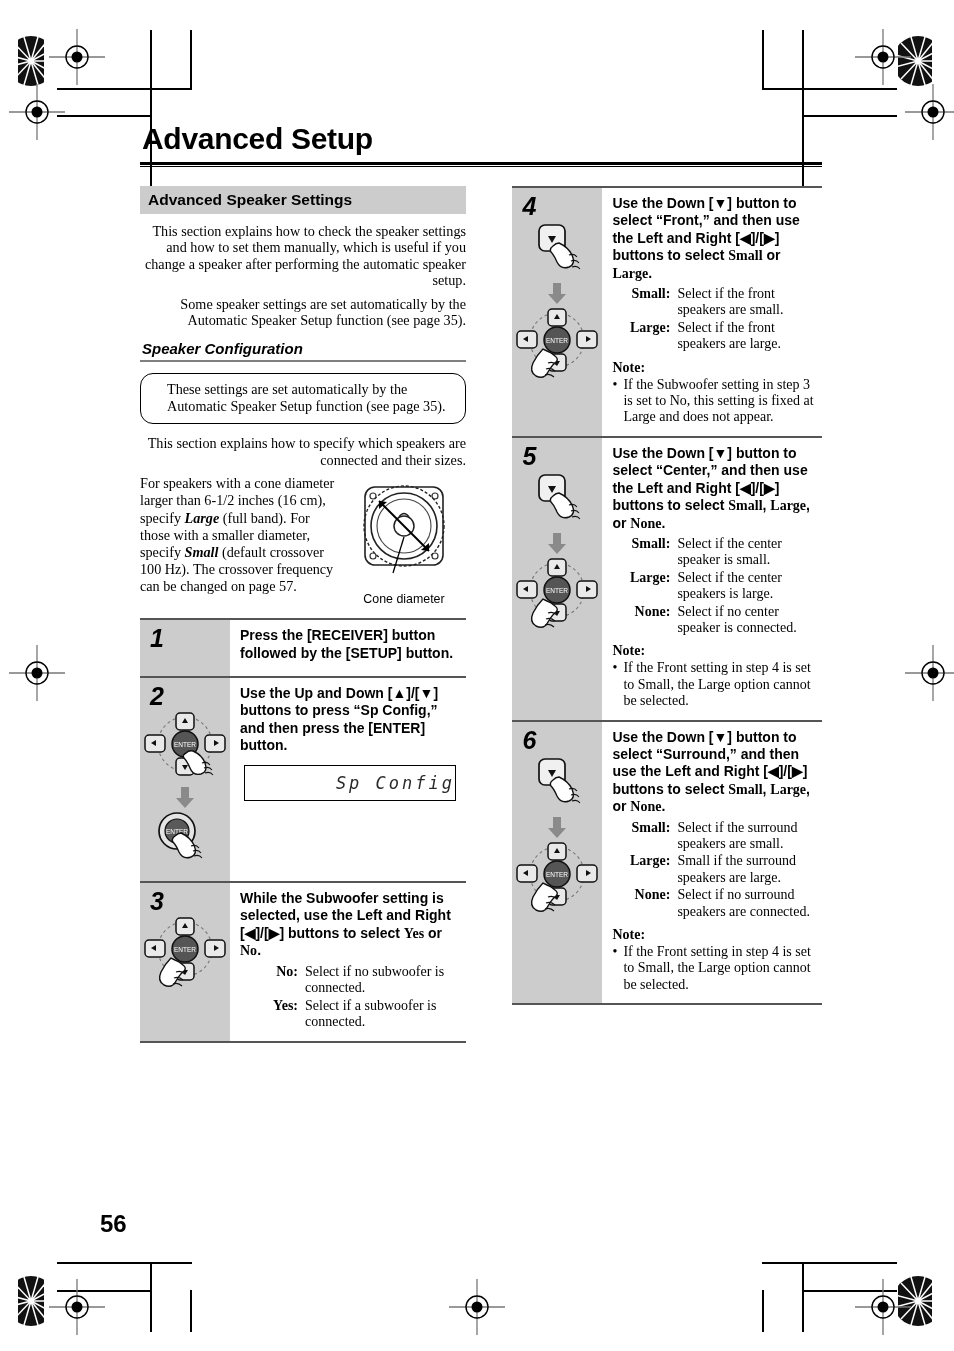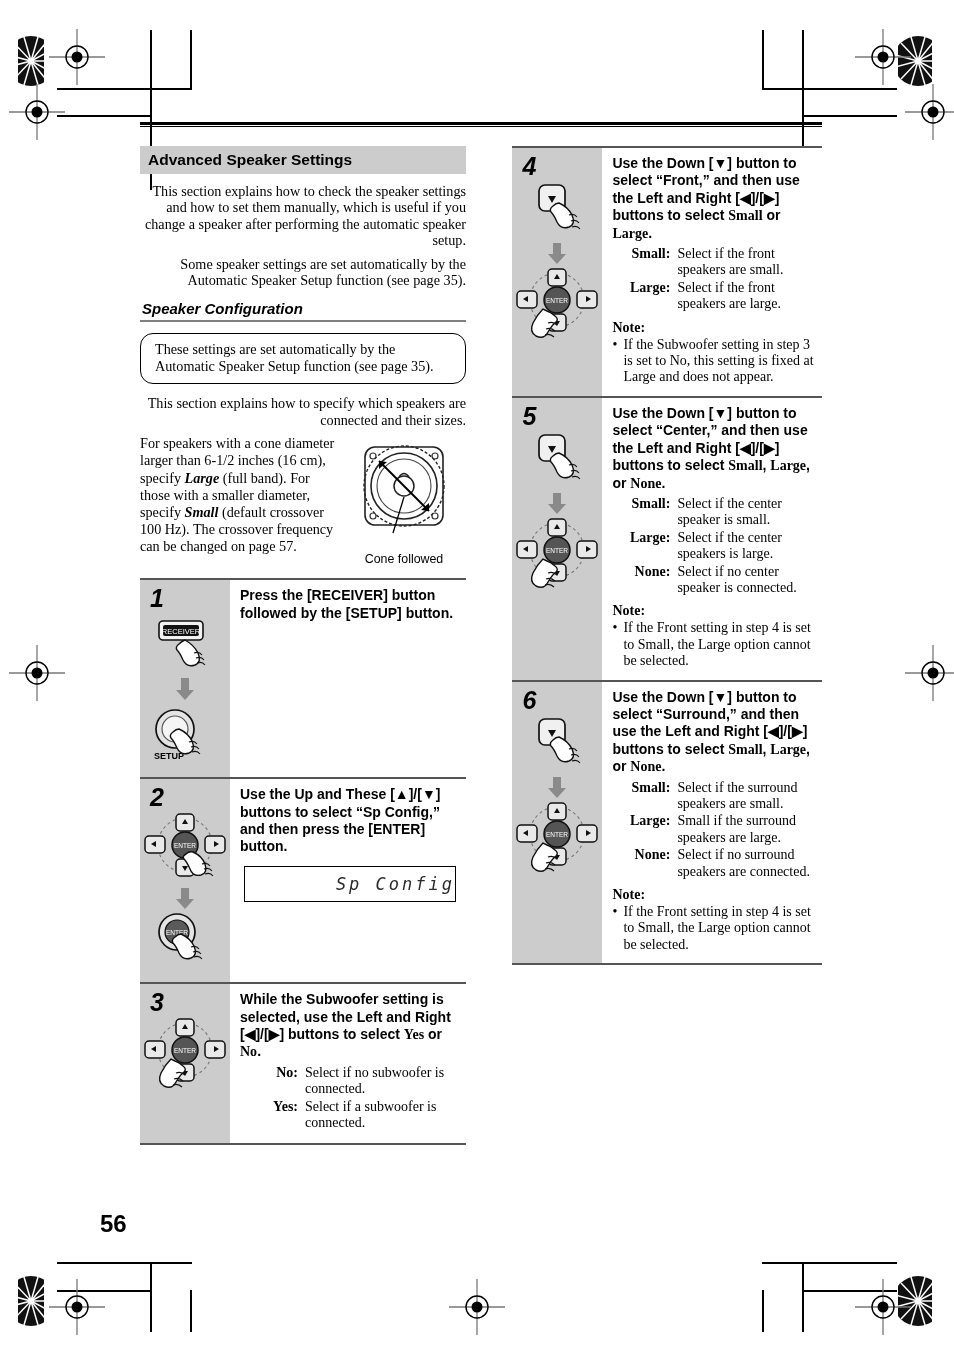--- a/index.html
+++ b/index.html
@@ -50,21 +50,21 @@
 
   .subhead{
     font-family:"Liberation Sans", sans-serif;
     font-style:italic;font-weight:bold;font-size:15px;
     margin:12px 0 3px 2px;
   }
   .subhead-rule{height:2px;background:#808080;margin-bottom:11px;}
 
   .callout{
     border:1.2px solid #000;border-radius:13px;
-    padding:7px 11px 8px 14px;font-size:14.2px;line-height:17px;
+    padding:7px 11px 8px 26px;font-size:14.2px;line-height:17px;
     margin-bottom:11px;
   }
 
   
   .cone-wrap{display:flex;align-items:flex-start;gap:6px;}
   .cone-text{width:196px;font-size:14.2px;line-height:17.2px;}
   .cone-fig{width:124px;text-align:center;padding-top:6px;}
   .cone-caption{font-family:"Liberation Sans",sans-serif;font-size:12.4px;margin-top:2px;}
 
   
@@ -330,20 +330,21 @@
     <svg width="60" height="60" viewBox="0 0 60 60" style="margin:-15px 0 0 -15px">
       <line x1="30" y1="2" x2="30" y2="58" stroke="#777" stroke-width="1.3"></line>
       <line x1="2" y1="30" x2="58" y2="30" stroke="#777" stroke-width="1.3"></line>
       <circle cx="30" cy="30" r="11" fill="none" stroke="#000" stroke-width="1.4"></circle>
       <circle cx="30" cy="30" r="5.5" fill="#000"></circle>
     </svg>
   </div>
 
   <div class="content">
 
+    <h1 class="page-title">Advanced Setup</h1>
     <div class="title-rule"></div>
     <div class="title-rule2"></div>
 
     <div class="cols">
 
       <div class="col-left">
 
         <div class="section-band">Advanced Speaker Settings</div>
 
         <p class="body">This section explains how to check the speaker settings and how to set them manually, which is useful if you change a speaker after performing the automatic speaker setup.</p>
@@ -370,48 +371,29 @@
               <path d="M50 36 q5 -7 10 0" fill="none" stroke="#222" stroke-width="1.3"></path>
               <circle cx="24" cy="15" r="3" fill="none" stroke="#333" stroke-width="1.2"></circle>
               <circle cx="86" cy="15" r="3" fill="none" stroke="#333" stroke-width="1.2"></circle>
               <circle cx="24" cy="75" r="3" fill="none" stroke="#333" stroke-width="1.2"></circle>
               <circle cx="86" cy="75" r="3" fill="none" stroke="#333" stroke-width="1.2"></circle>
               <line x1="30" y1="20" x2="80" y2="70" stroke="#000" stroke-width="2"></line>
               <polygon points="30,20 38,21 30,28" fill="#000"></polygon>
               <polygon points="80,70 72,69 80,62" fill="#000"></polygon>
               <line x1="55" y1="56" x2="44" y2="92" stroke="#000" stroke-width="1.3"></line>
             </svg>
-            <div class="cone-caption">Cone followed</div>
+            <div class="cone-caption">Cone diameter</div>
           </div>
         </div>
 
         <div class="steps">
 
           <div class="step">
             <div class="step-left">
               <div class="step-num">1</div>
-              <div class="step-art">
-                <svg width="80" height="62" viewBox="0 0 80 62">
-                  <rect x="14" y="8" width="44" height="19" rx="4" fill="#f2f2f2" stroke="#111" stroke-width="1.6"></rect>
-                  <rect x="18" y="12" width="36" height="11" rx="2" fill="#111"></rect>
-                  <text x="36" y="21" font-family="Liberation Sans, sans-serif" font-size="7.5" fill="#fff" text-anchor="middle">RECEIVER</text>
-                  <path d="M40 27 q9 5 13 13 q4 9 -3 12 q-8 3 -12 -5 q-3 -7 -6 -10 q-2 -3 2 -6 q3 -3 6 -4 z" fill="#fff" stroke="#111" stroke-width="1.4"></path>
-                  <path d="M49 40 q5 -2 8 2 M51 45 q5 -2 8 2 M52 50 q5 -2 8 2" fill="none" stroke="#111" stroke-width="1.1"></path>
-                </svg>
-                <svg width="26" height="26" viewBox="0 0 26 26" class="gray-arrow">
-                  <polygon points="9,2 17,2 17,14 22,14 13,24 4,14 9,14" fill="#8a8a8a"></polygon>
-                </svg>
-                <svg width="80" height="64" viewBox="0 0 80 64">
-                  <circle cx="30" cy="26" r="19" fill="#e4e4e4" stroke="#111" stroke-width="1.7"></circle>
-                  <circle cx="30" cy="26" r="13" fill="#f5f5f5" stroke="#555" stroke-width="1.2"></circle>
-                  <text x="24" y="56" font-family="Liberation Sans, sans-serif" font-size="9" font-weight="bold" fill="#000" text-anchor="middle">SETUP</text>
-                  <path d="M34 26 q9 4 13 12 q4 9 -3 12 q-8 3 -12 -5 q-3 -7 -6 -10 q-2 -3 2 -6 q3 -3 6 -3 z" fill="#fff" stroke="#111" stroke-width="1.4"></path>
-                  <path d="M44 39 q5 -2 8 2 M46 44 q5 -2 8 2 M47 49 q5 -2 8 2" fill="none" stroke="#111" stroke-width="1.1"></path>
-                </svg>
-              </div>
             </div>
             <div class="step-right">
               <div class="step-head">Press the [RECEIVER] button followed by the [SETUP] button.</div>
             </div>
           </div>
 
           <div class="step">
             <div class="step-left">
               <div class="step-num">2</div>
               <div class="step-art">
@@ -436,21 +418,21 @@
                 <svg width="84" height="60" viewBox="0 0 84 60">
                   <circle cx="34" cy="20" r="18" fill="#e4e4e4" stroke="#111" stroke-width="1.7"></circle>
                   <circle cx="34" cy="20" r="12" fill="#5a5a5a" stroke="#111" stroke-width="1.2"></circle>
                   <text x="34" y="23" font-family="Liberation Sans, sans-serif" font-size="6.5" fill="#fff" text-anchor="middle">ENTER</text>
                   <path d="M38 22 q9 4 13 12 q4 9 -3 12 q-8 3 -12 -5 q-3 -7 -6 -10 q-2 -3 2 -6 q3 -3 6 -3 z" fill="#fff" stroke="#111" stroke-width="1.4"></path>
                   <path d="M48 35 q5 -2 8 2 M50 40 q5 -2 8 2 M51 45 q5 -2 8 2" fill="none" stroke="#111" stroke-width="1.1"></path>
                 </svg>
               </div>
             </div>
             <div class="step-right">
-              <div class="step-head">Use the Up and These [▲]/[▼] buttons to select “Sp Config,” and then press the [ENTER] button.</div>
+              <div class="step-head">Use the Up and Down [▲]/[▼] buttons to press “Sp Config,” and then press the [ENTER] button.</div>
               <div class="lcd">
                 <span class="lcd-text">Sp Config</span>
               </div>
             </div>
           </div>
 
           <div class="step">
             <div class="step-left">
               <div class="step-num">3</div>
               <div class="step-art">

